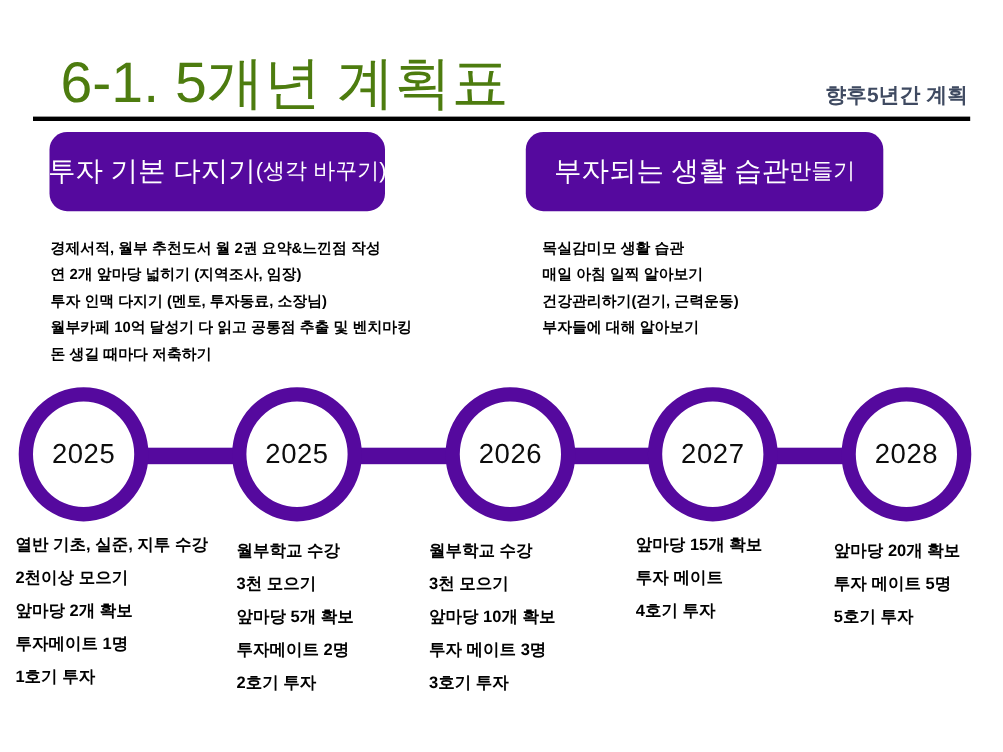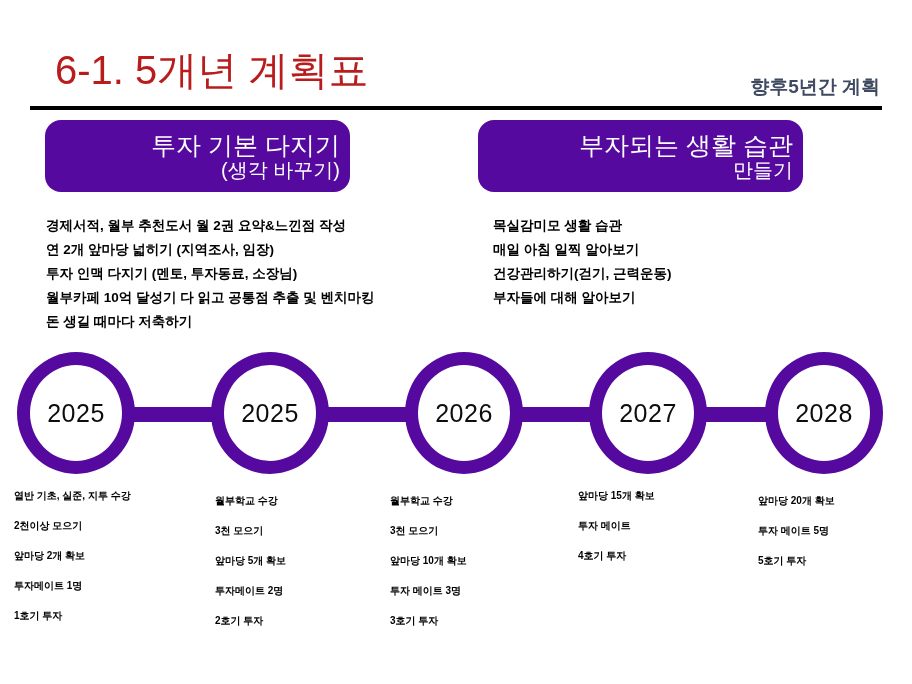--- a/index.html
+++ b/index.html
@@ -14,24 +14,24 @@
     overflow: hidden;
     font-family: "Liberation Sans", "DejaVu Sans", sans-serif;
     color: #000000;
   }
 
   
   #page-title {
     position: absolute;
     left: 55px;
     top: 48px;
-    font-size: 40px;
+    font-size: 52px;
     font-weight: 400;
     letter-spacing: 0px;
-    color: #b91c1c;
+    color: #4d7c0f;
     white-space: nowrap;
     line-height: 1.1;
   }
   #header-note {
     position: absolute;
     right: 32px;
     top: 74px;
     font-size: 19px;
     font-weight: 700;
     color: #3f4a61;
@@ -47,22 +47,21 @@
   }
 
   
   .pill {
     position: absolute;
     background: #55099E;
     border-radius: 16px;
     color: #ffffff;
     text-align: center;
     display: flex;
-    flex-direction: column;
-    align-items: flex-end;
+    align-items: center;
     justify-content: center;
     box-sizing: border-box;
     padding: 4px 10px;
   }
   #pill-left  { left: 45px;  top: 120px; width: 305px; height: 72px; }
   #pill-right { left: 478px; top: 120px; width: 325px; height: 72px; }
 
   .pill-title {
     font-size: 25px;
     font-weight: 400;
@@ -118,21 +117,21 @@
   .node-year {
     font-size: 25px;
     font-weight: 400;
     color: #0d0d0d;
     letter-spacing: 0.5px;
   }
 
   
   .year-list {
     position: absolute;
-    font-size: 10px;
+    font-size: 15px;
     font-weight: 700;
     line-height: 30px;
     color: #000000;
     white-space: nowrap;
   }
   #list-2024 { left: 14px;  top: 481px; }
   #list-2025 { left: 215px; top: 486px; }
   #list-2026 { left: 390px; top: 486px; }
   #list-2027 { left: 578px; top: 481px; }
   #list-2028 { left: 758px; top: 486px; }

